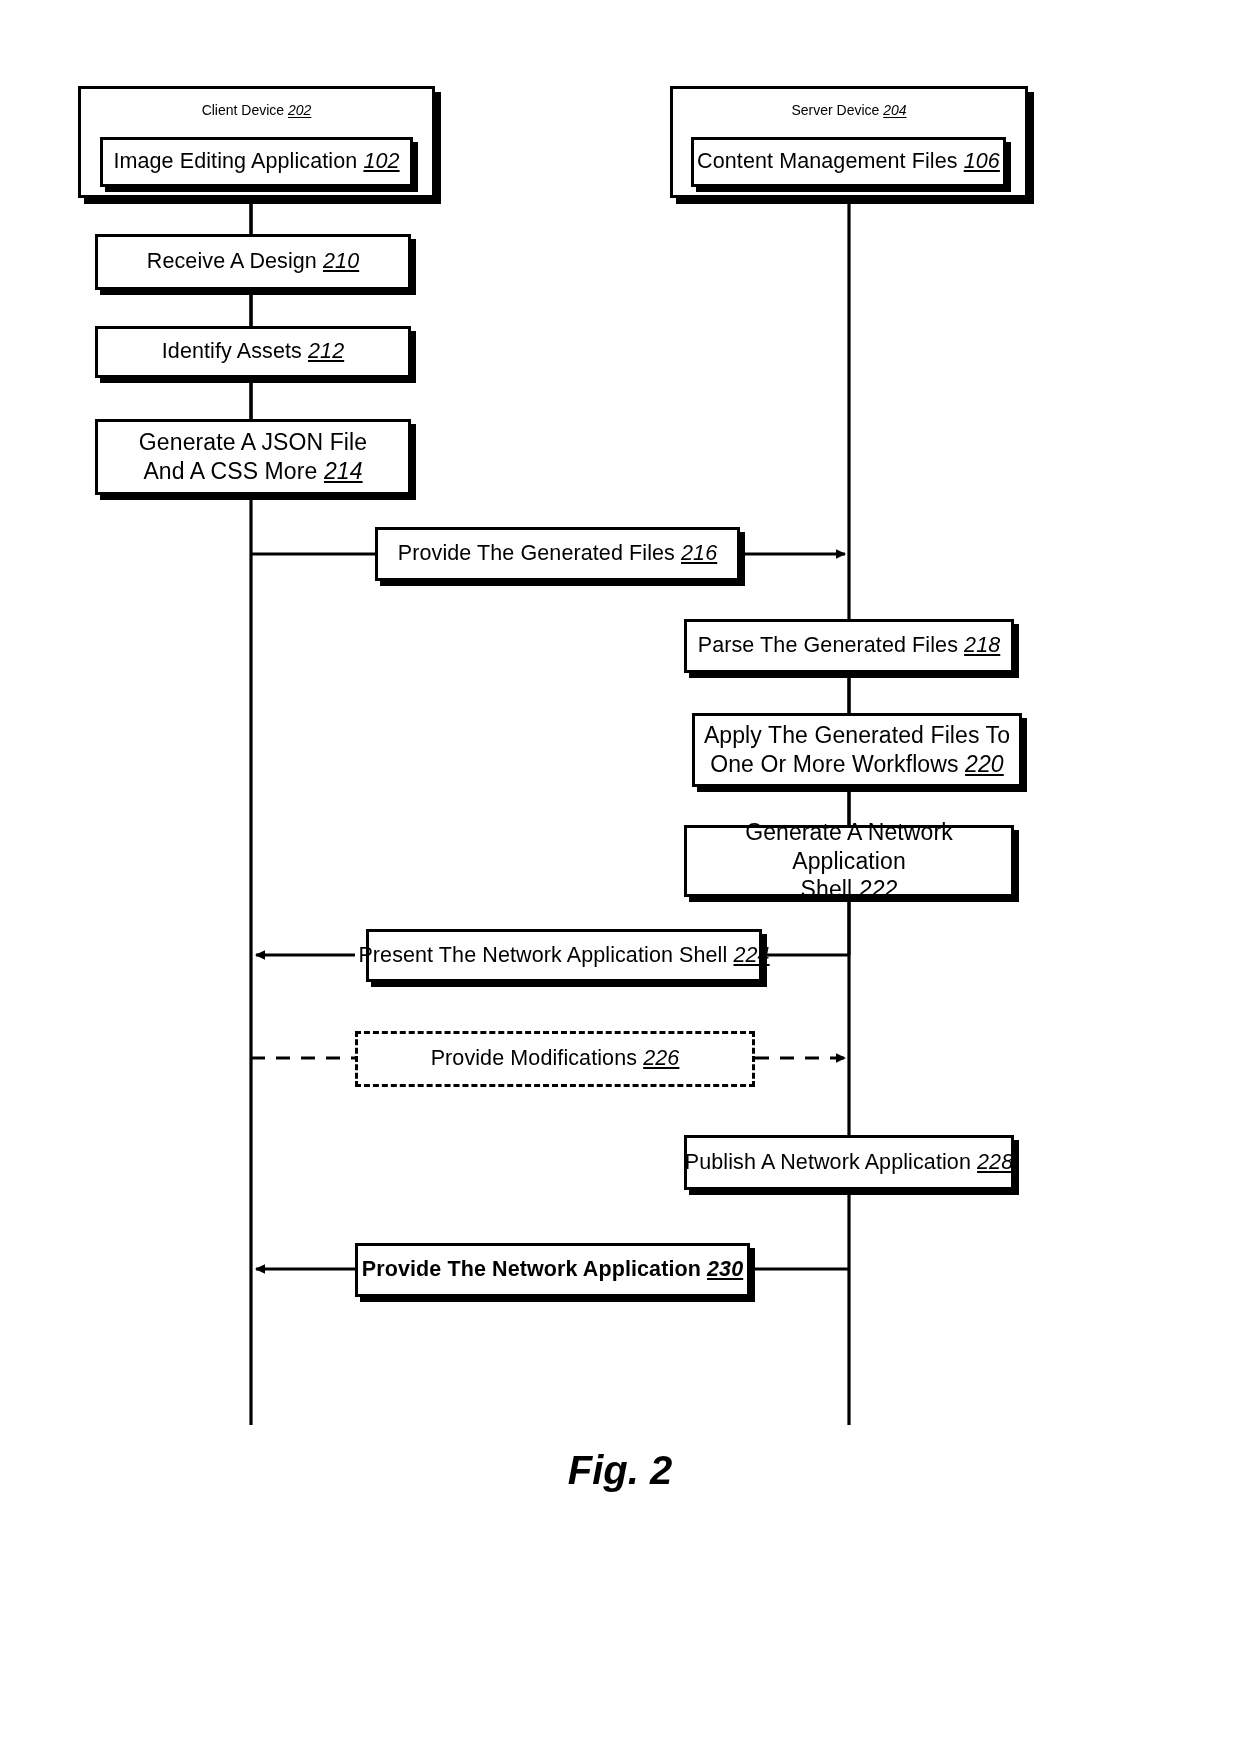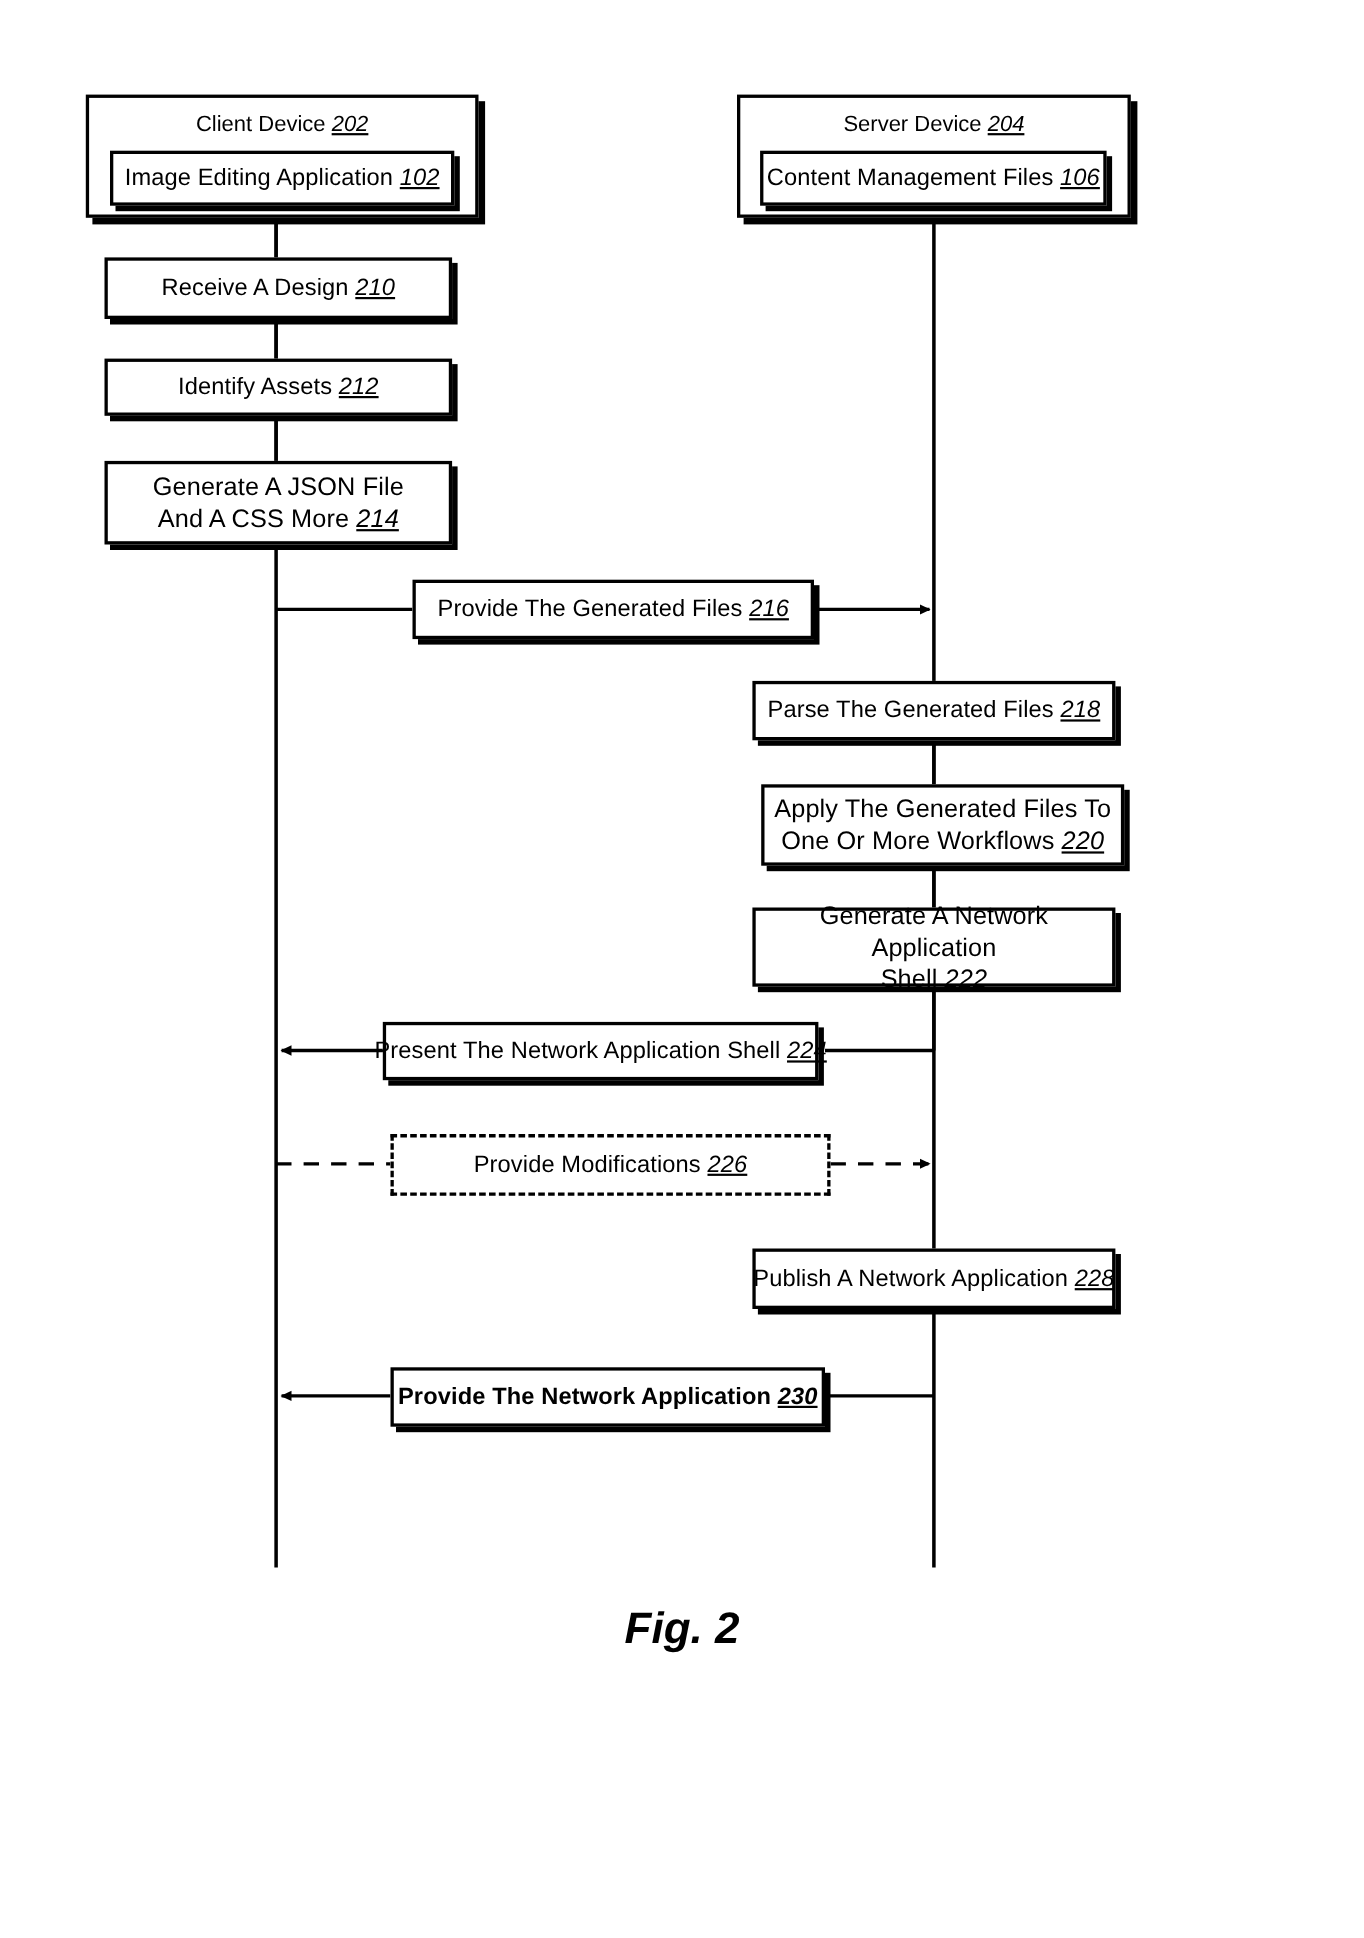--- a/index.html
+++ b/index.html
@@ -7,21 +7,21 @@
         font-family:"Liberation Sans", sans-serif;color:#000;overflow:hidden;}
   svg#wires{position:absolute;left:0;top:0;width:1240px;height:1762px;}
   .box{position:absolute;box-sizing:border-box;background:#fff;border:3px solid #000;
        box-shadow:5px 5px 0 0 #000;display:flex;align-items:center;justify-content:center;
        text-align:center;line-height:1.26;}
   .box.inner{box-shadow:4px 4px 0 0 #000;border:3px solid #000;}
   .box.dashed{border:3px dashed #000;box-shadow:none;}
   .t{font-size:21.5px;letter-spacing:0.1px;white-space:nowrap;}
   .t2{font-size:23px;letter-spacing:0.1px;}
   .num{font-style:italic;text-decoration:underline;text-underline-offset:2px;}
-  .outer-label{position:absolute;width:100%;text-align:center;top:13px;font-size:20px;}
+  .outer-label{position:absolute;width:100%;text-align:center;top:13px;font-size:14px;}
   .hdr{position:absolute;box-sizing:border-box;background:#fff;border:3px solid #000;
        box-shadow:6px 6px 0 0 #000;}
   #figcap{position:absolute;font-style:italic;font-weight:bold;font-size:40px;}
 </style>
 </head>
 <body>
 
 <div id="page">
 
   <svg id="wires" viewBox="0 0 1240 1762" xmlns="http://www.w3.org/2000/svg">
@@ -130,21 +130,21 @@
   </div>
 
   <div class="box" style="left:684px;top:825px;width:330px;height:72px;">
     <span class="t2">
       <span>Generate A Network Application</span><br>
       <span>Shell</span>
       <span class="num">222</span>
     </span>
   </div>
 
-  <div class="box" style="left:348px;top:929px;width:396px;height:53px;">
+  <div class="box" style="left:366px;top:929px;width:396px;height:53px;">
     <span class="t">
       <span>Present The Network Application Shell</span>
       <span class="num">224</span>
     </span>
   </div>
 
   <div class="box dashed" style="left:355px;top:1031px;width:400px;height:56px;">
     <span class="t">
       <span>Provide Modifications</span>
       <span class="num">226</span>
@@ -158,15 +158,15 @@
     </span>
   </div>
 
   <div class="box" style="left:355px;top:1243px;width:395px;height:54px;font-weight:bold;">
     <span class="t">
       <span>Provide The Network Application</span>
       <span class="num">230</span>
     </span>
   </div>
 
-  <div id="figcap" style="left:508px;top:1448px;width:224px;text-align:center;margin-top:11px;">Fig. 2</div>
+  <div id="figcap" style="left:508px;top:1448px;width:224px;text-align:center;">Fig. 2</div>
 
 </div>
 
 </body></html>

